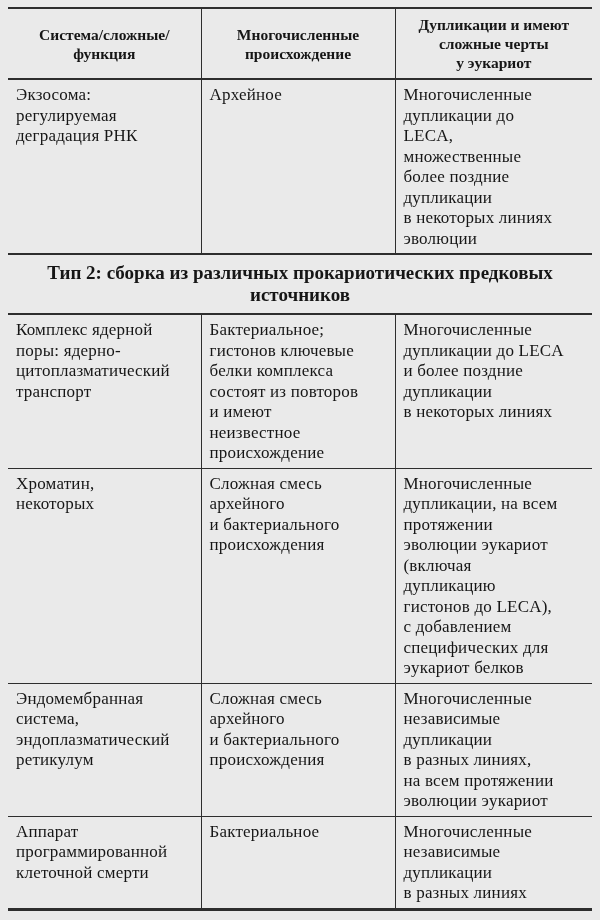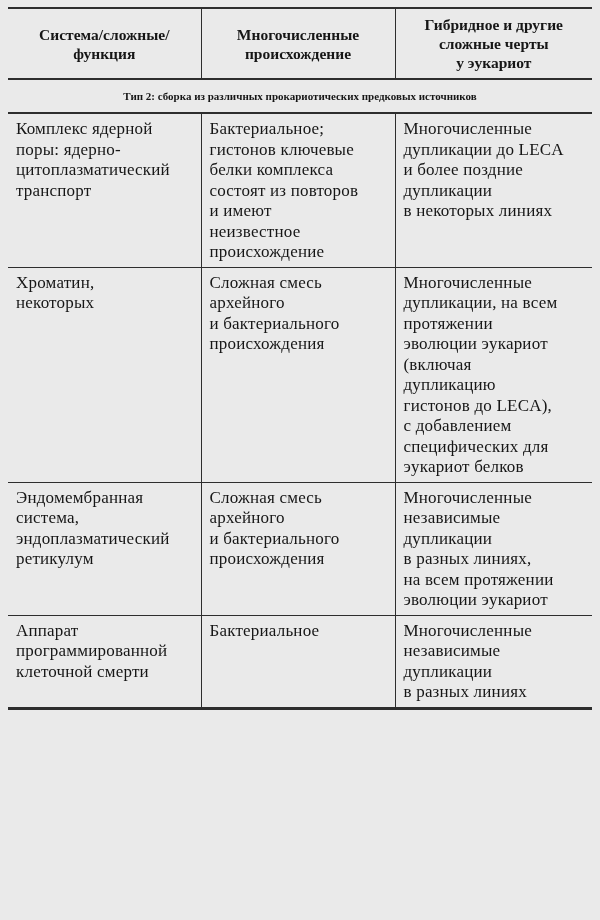--- a/index.html
+++ b/index.html
@@ -49,21 +49,21 @@
     white-space: pre-line;
   }
   
   th + th, td.cell + td.cell { border-left: 1.5px solid #2e2e2e; }
 
   
   tr.data-row + tr.data-row td { border-top: 1.5px solid #2e2e2e; }
 
   tr.section-row td {
     font-weight: bold;
-    font-size: 11px;
+    font-size: 19px;
     text-align: center;
     vertical-align: middle;
     padding: 7px 2px;
     border-top: 2px solid #2e2e2e;
     border-bottom: 2px solid #2e2e2e;
   }
   tr.head-row       { height: 57px; }
   tr.row-0          { height: 161px; }
   tr.section-row    { height: 34px; }
   tr.row-1          { height: 136px; }
@@ -81,26 +81,40 @@
       <col class="c1">
         <col class="c2">
         <col class="c3">
     </colgroup>
     <thead>
       <tr class="head-row">
         <th>Система/сложные/
 функция</th>
         <th>Многочисленные
 происхождение</th>
-        <th>Гибридное и другие
+        <th>Дупликации и имеют
 сложные черты
 у эукариот</th>
       </tr>
     </thead>
     <tbody>
+      <tr class="data-row row-0">
+        <td class="cell">Экзосома:
+регулируемая
+деградация РНК</td>
+        <td class="cell">Архейное</td>
+        <td class="cell">Многочисленные
+дупликации до
+LECA,
+множественные
+более поздние
+дупликации
+в некоторых линиях
+эволюции</td>
+      </tr>
       <tr class="section-row">
         <td colspan="3">Тип 2: сборка из различных прокариотических предковых источников</td>
       </tr>
       <tr class="data-row row-1">
         <td class="cell">Комплекс ядерной
 поры: ядерно-
 цитоплазматический
 транспорт</td>
         <td class="cell">Бактериальное;
 гистонов ключевые

